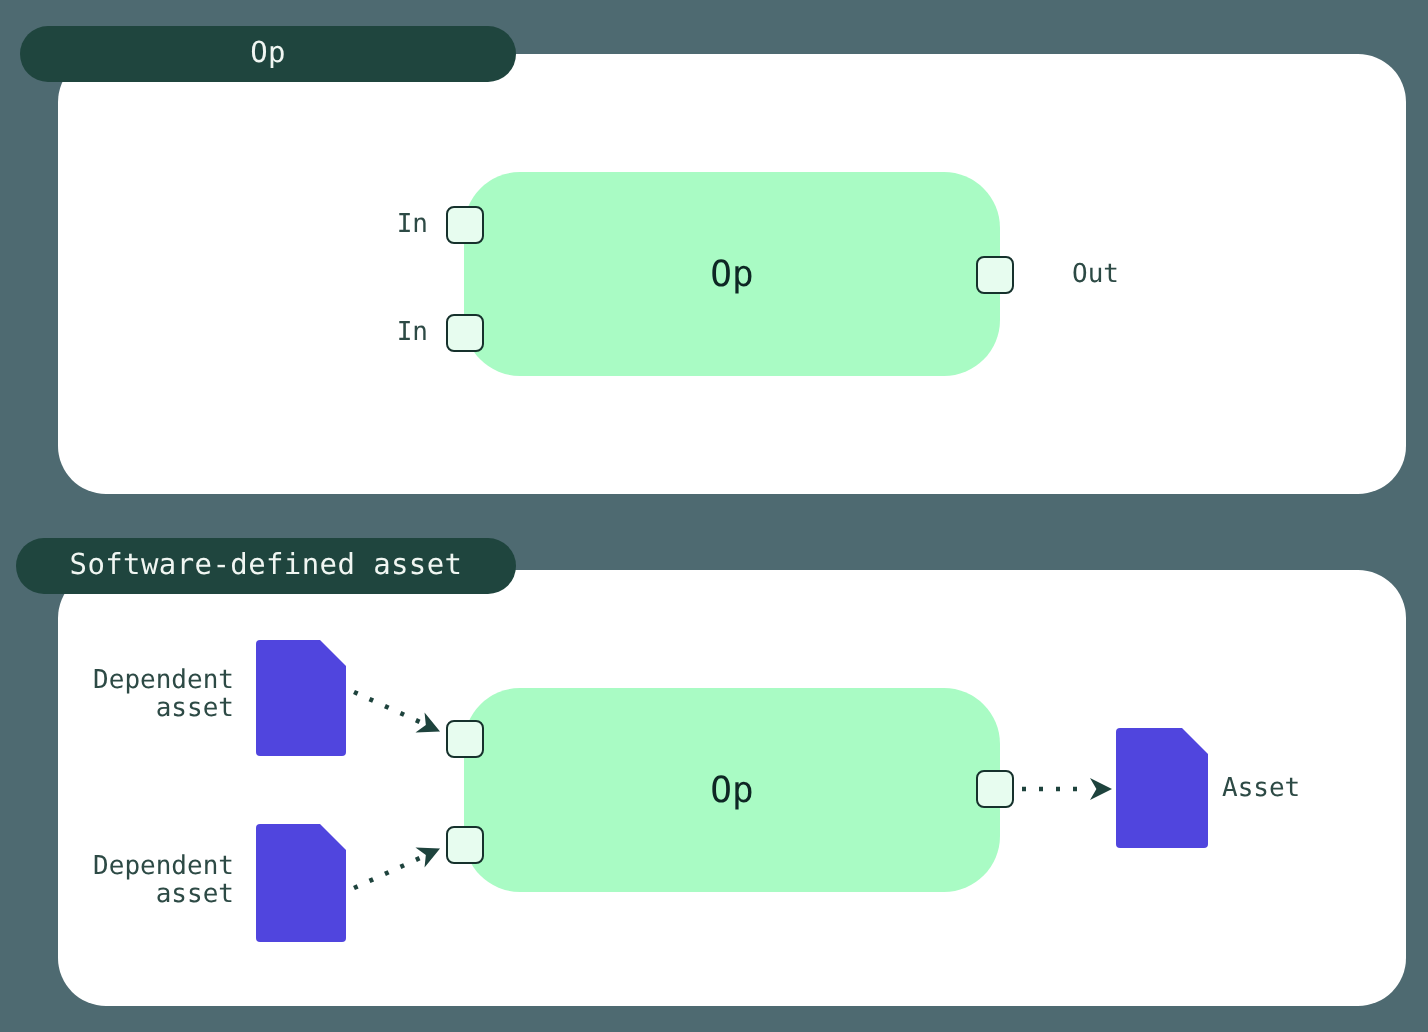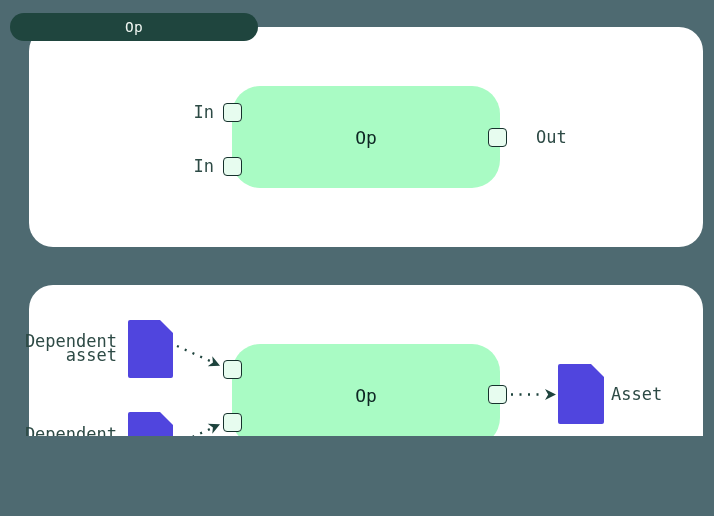--- a/index.html
+++ b/index.html
@@ -14,21 +14,21 @@
     --label-text:#2d4a45;
     --asset-fill:#5045de;
     --arrow:#1e433d;
   }
   *{margin:0;padding:0;box-sizing:border-box;}
   html,body{width:714px;height:516px;}
   body{
     font-family:"DejaVu Sans Mono","Liberation Mono",monospace;
     background:var(--background);
   }
-  .canvas{position:relative;width:714px;height:436px;overflow:hidden;background:var(--background);}
+  .canvas{position:relative;width:714px;height:516px;overflow:hidden;background:var(--background);}
   .card{
     position:absolute;background:var(--card);border-radius:24px;
   }
   .card1{left:29px;top:27px;width:674px;height:220px;}
   .card2{left:29px;top:285px;width:674px;height:218px;}
   .tab{
     position:absolute;height:28px;border-radius:14px;background:var(--tab-bg);
     display:flex;align-items:center;justify-content:center;
     color:var(--tab-text);font-size:14.5px;letter-spacing:0.2px;z-index:6;
   }
@@ -45,21 +45,21 @@
     position:absolute;width:19px;height:19px;border-radius:4px;
     background:var(--port-fill);border:1.6px solid var(--port-border);z-index:4;
   }
   .p-in1a{left:223px;top:103px;}
   .p-in1b{left:223px;top:157px;}
   .p-out1{left:488px;top:128px;}
   .p-in2a{left:223px;top:360px;}
   .p-in2b{left:223px;top:413px;}
   .p-out2{left:488px;top:385px;}
   .lbl{
-    position:absolute;font-size:17px;line-height:13.5px;color:var(--label-text);z-index:5;
+    position:absolute;font-size:13px;line-height:13.5px;color:var(--label-text);z-index:5;
     white-space:pre-line;
   }
   .lbl.right{transform:translateX(-100%);text-align:right;}
   .l-in1a{left:214px;top:106px;}
   .l-in1b{left:214px;top:160px;}
   .l-out1{left:536px;top:131px;}
   .l-dep1{left:117px;top:334px;line-height:14px;}
   .l-dep2{left:117px;top:427px;line-height:14px;}
   .l-asset{left:611px;top:388px;}
   .doc{
@@ -86,20 +86,23 @@
     <span class="oplabel">Op</span>
   </div>
   <span class="lbl right l-in1a">In</span>
   <span class="lbl right l-in1b">In</span>
   <span class="lbl l-out1">Out</span>
   <div class="port p-in1a"></div>
   <div class="port p-in1b"></div>
   <div class="port p-out1"></div>
 
   <div class="card card2"></div>
+  <div class="tab tab2">
+    <span>Software-defined asset</span>
+  </div>
   <div class="opbox opbox2">
     <span class="oplabel">Op</span>
   </div>
 
   <div class="doc doc1"></div>
   <div class="doc doc2"></div>
   <div class="doc doc3"></div>
 
   <span class="lbl right l-dep1">Dependent
 asset</span>

